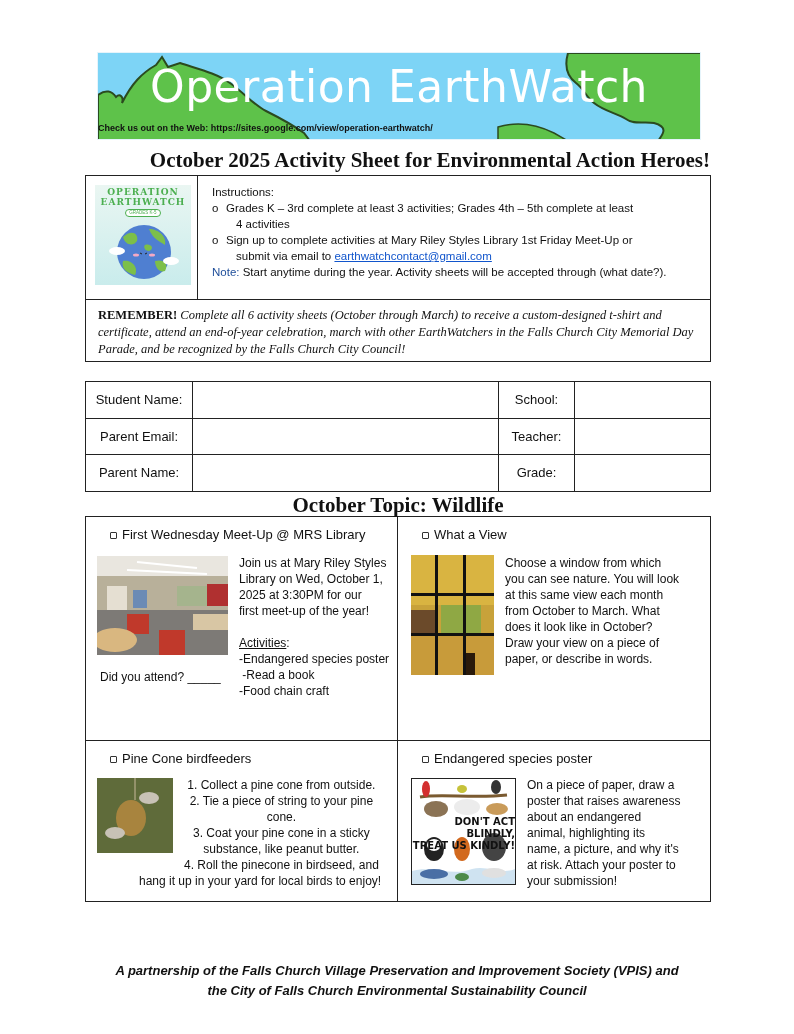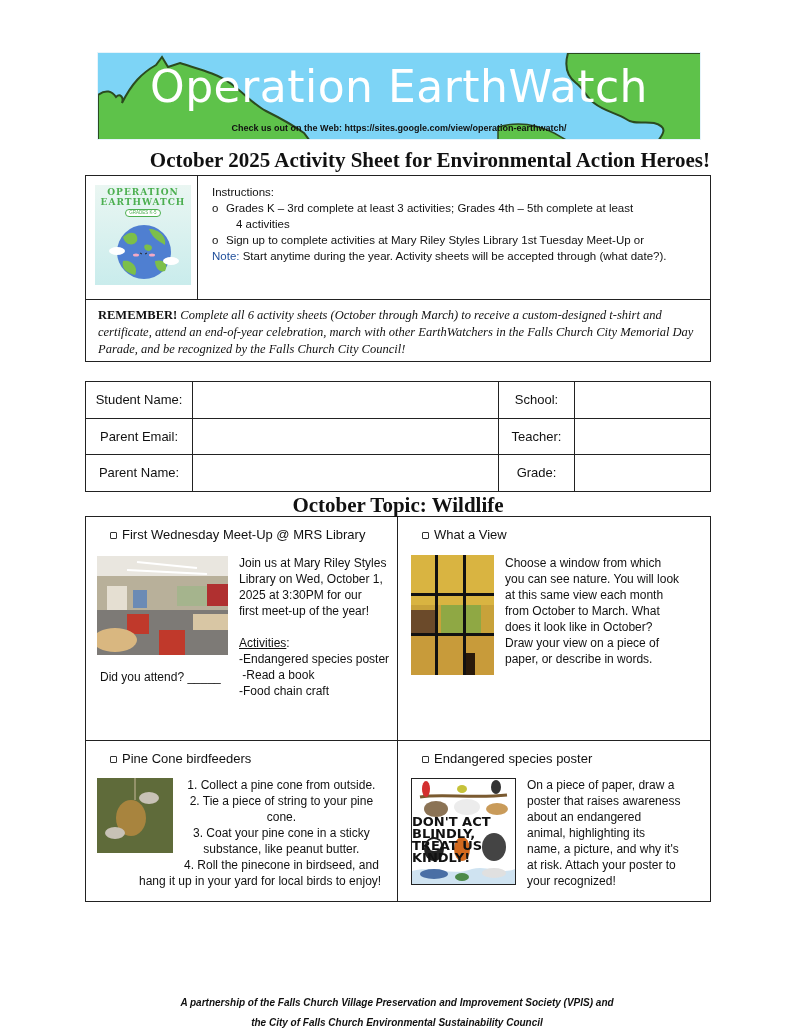--- a/index.html
+++ b/index.html
@@ -3,21 +3,21 @@
 <meta charset="utf-8">
 <style>
   * { box-sizing: border-box; margin: 0; padding: 0; }
   html, body { width: 794px; height: 1034px; background: #ffffff; }
   body { position: relative; font-family: "Liberation Sans", sans-serif; color: #111; overflow: hidden; }
 
   
   .banner { position: absolute; left: 97px; top: 52px; width: 604px; height: 88px; background: #7dd4f6; overflow: hidden; border: 1px solid #e6f4fb; }
   .banner svg.land { position: absolute; left: 0; top: 0; width: 604px; height: 88px; }
   .banner-title { position: absolute; left: 0; right: 0; top: 6px; text-align: center; color: #ffffff; font-family: "DejaVu Sans", sans-serif; font-size: 44px; letter-spacing: 0.5px; line-height: 56px; }
-  .banner-sub { position: absolute; left: 0; right: 0; top: 70px; text-align: center; font-size: 9px; font-weight: bold; color: #111; font-family: "Liberation Sans", sans-serif; }
+  .banner-sub { position: absolute; left: 0; right: 0; top: 70px; font-size: 9px; font-weight: bold; color: #111; font-family: "Liberation Sans", sans-serif; }
 
   .sheet-title { position: absolute; left: 86px; width: 624px; top: 148px; text-align: right; font-family: "Liberation Serif", serif; font-weight: bold; font-size: 21px; }
 
   
   .instr-box { position: absolute; left: 85px; top: 175px; width: 626px; height: 187px; border: 1.5px solid #222; }
   .instr-logo-cell { position: absolute; left: 0; top: 0; width: 112px; height: 123px; border-right: 1.5px solid #222; }
   .instr-text-cell { position: absolute; left: 112px; top: 0; right: 0; height: 123px; padding: 8px 8px 0 14px; font-size: 11.5px; line-height: 16px; }
   .instr-divider { position: absolute; left: 0; right: 0; top: 123px; border-top: 1.5px solid #222; }
   .logo { position: absolute; left: 9px; top: 9px; width: 96px; height: 100px; background: linear-gradient(#eaf6f2, #c9ecec); }
   .logo-t1 { position: absolute; left: 0; right: 0; top: 2px; text-align: center; font-family: "DejaVu Serif", serif; font-weight: bold; font-size: 9px; color: #4caf50; letter-spacing: 1px; line-height: 10px; }
@@ -48,21 +48,21 @@
   .cell-head { position: absolute; left: 24px; top: 10px; font-size: 13px; display: flex; align-items: center; }
   .chk { display: inline-block; width: 7px; height: 7px; border: 1px solid #333; border-radius: 1px; margin-right: 5px; }
   .c1 { left: 0; top: 0; width: 311px; height: 223px; }
   .c2 { left: 312px; top: 0; width: 312px; height: 223px; }
   .c3 { left: 0; top: 224px; width: 311px; height: 160px; }
   .c4 { left: 312px; top: 224px; width: 312px; height: 160px; }
   .pic { position: absolute; overflow: hidden; }
   .body-text { position: absolute; }
   .underline { text-decoration: underline; }
 
-  .footer { position: absolute; left: 60px; right: 60px; top: 993px; text-align: center; font-style: italic; font-weight: bold; font-size: 10px; line-height: 20px; }
+  .footer { position: absolute; left: 60px; right: 60px; top: 961px; text-align: center; font-style: italic; font-weight: bold; font-size: 13px; line-height: 20px; }
 </style>
 </head>
 <body>
 
 <div class="banner">
   <svg class="land" viewBox="0 0 604 88">
     <path d="M0,42 C8,36 14,38 18,44 C22,40 26,44 24,50 C34,30 44,20 58,12 L64,4 L70,14 L82,10 C100,16 118,20 132,30 C146,40 156,52 168,58 C180,64 192,70 206,80 L212,88 L0,88 Z" fill="#5ec24a" stroke="#2b4a1f" stroke-width="2"></path>
     <path d="M470,0 L604,0 L604,88 L560,88 C566,80 570,74 556,70 C546,68 536,72 528,66 C518,60 506,58 496,50 C488,44 486,36 478,30 C470,24 466,14 470,0 Z" fill="#5ec24a" stroke="#2b4a1f" stroke-width="2"></path>
     <path d="M400,74 C420,68 440,72 456,80 L470,88 L400,88 Z" fill="#5ec24a" stroke="#2b4a1f" stroke-width="1.5"></path>
   </svg>
@@ -98,21 +98,22 @@
   <div class="instr-text-cell">
     <div>Instructions:</div>
     <ul>
       <li>
         <span class="bul">o</span>
         <span>Grades K – 3rd complete at least 3 activities; Grades 4th – 5th complete at least</span>
         <span class="cont">4 activities</span>
       </li>
       <li>
         <span class="bul">o</span>
-        <span>Sign up to complete activities at Mary Riley Styles Library 1st Tuesday Meet-Up or</span>
+        <span>Sign up to complete activities at Mary Riley Styles Library 1st Friday Meet-Up or</span>
+        <span class="cont"><span>submit via email to </span><a class="email-link">earthwatchcontact@gmail.com</a></span>
       </li>
     </ul>
     <div><span class="note-label">Note:</span><span> Start anytime during the year. Activity sheets will be accepted through (what date?).</span></div>
   </div>
   <div class="instr-divider"></div>
   <div class="remember"><b>REMEMBER!</b><span> Complete all 6 activity sheets (October through March) to receive a custom-designed t-shirt and certificate, attend an end-of-year celebration, march with other EarthWatchers in the Falls Church City Memorial Day Parade, and be recognized by the Falls Church City Council!</span></div>
 </div>
 
 <table class="info-table">
   <tbody>
@@ -251,33 +252,33 @@
         <ellipse cx="85" cy="30" rx="11" ry="6" fill="#c99b5a"></ellipse>
         <ellipse cx="22" cy="70" rx="10" ry="12" fill="#222"></ellipse>
         <ellipse cx="22" cy="66" rx="7" ry="6" fill="#fff"></ellipse>
         <ellipse cx="50" cy="70" rx="8" ry="12" fill="#d2691e"></ellipse>
         <ellipse cx="82" cy="68" rx="12" ry="14" fill="#444"></ellipse>
         <path d="M0,92 C20,86 40,98 60,90 C75,86 90,96 103,90 L103,105 L0,105 Z" fill="#cfe3f1"></path>
         <ellipse cx="22" cy="95" rx="14" ry="5" fill="#4a6fa5"></ellipse>
         <ellipse cx="50" cy="98" rx="7" ry="4" fill="#4c8a4a"></ellipse>
         <ellipse cx="82" cy="94" rx="12" ry="5" fill="#e0e0e0"></ellipse>
       </svg>
-      <div style="position:absolute;left:0;right:0;top:37px;text-align:left;font-size:13px;font-weight:bold;line-height:12px;color:#111;font-family:'DejaVu Sans',sans-serif;">
+      <div style="position:absolute;left:0;right:0;top:37px;text-align:right;font-size:10px;font-weight:bold;line-height:12px;color:#111;font-family:'DejaVu Sans',sans-serif;">
         <div>DON'T ACT BLINDLY,</div>
         <div>TREAT US KINDLY!</div>
       </div>
     </div>
     <div class="body-text" style="left:129px;top:36px;">
       <div>On a piece of paper, draw a</div>
       <div>poster that raises awareness</div>
       <div>about an endangered</div>
       <div>animal, highlighting its</div>
       <div>name, a picture, and why it's</div>
       <div>at risk. Attach your poster to</div>
-      <div>your recognized!</div>
+      <div>your submission!</div>
     </div>
   </div>
 </div>
 
 <div class="footer">
   <div>A partnership of the Falls Church Village Preservation and Improvement Society (VPIS) and</div>
   <div>the City of Falls Church Environmental Sustainability Council</div>
 </div>
 
 </body></html>

